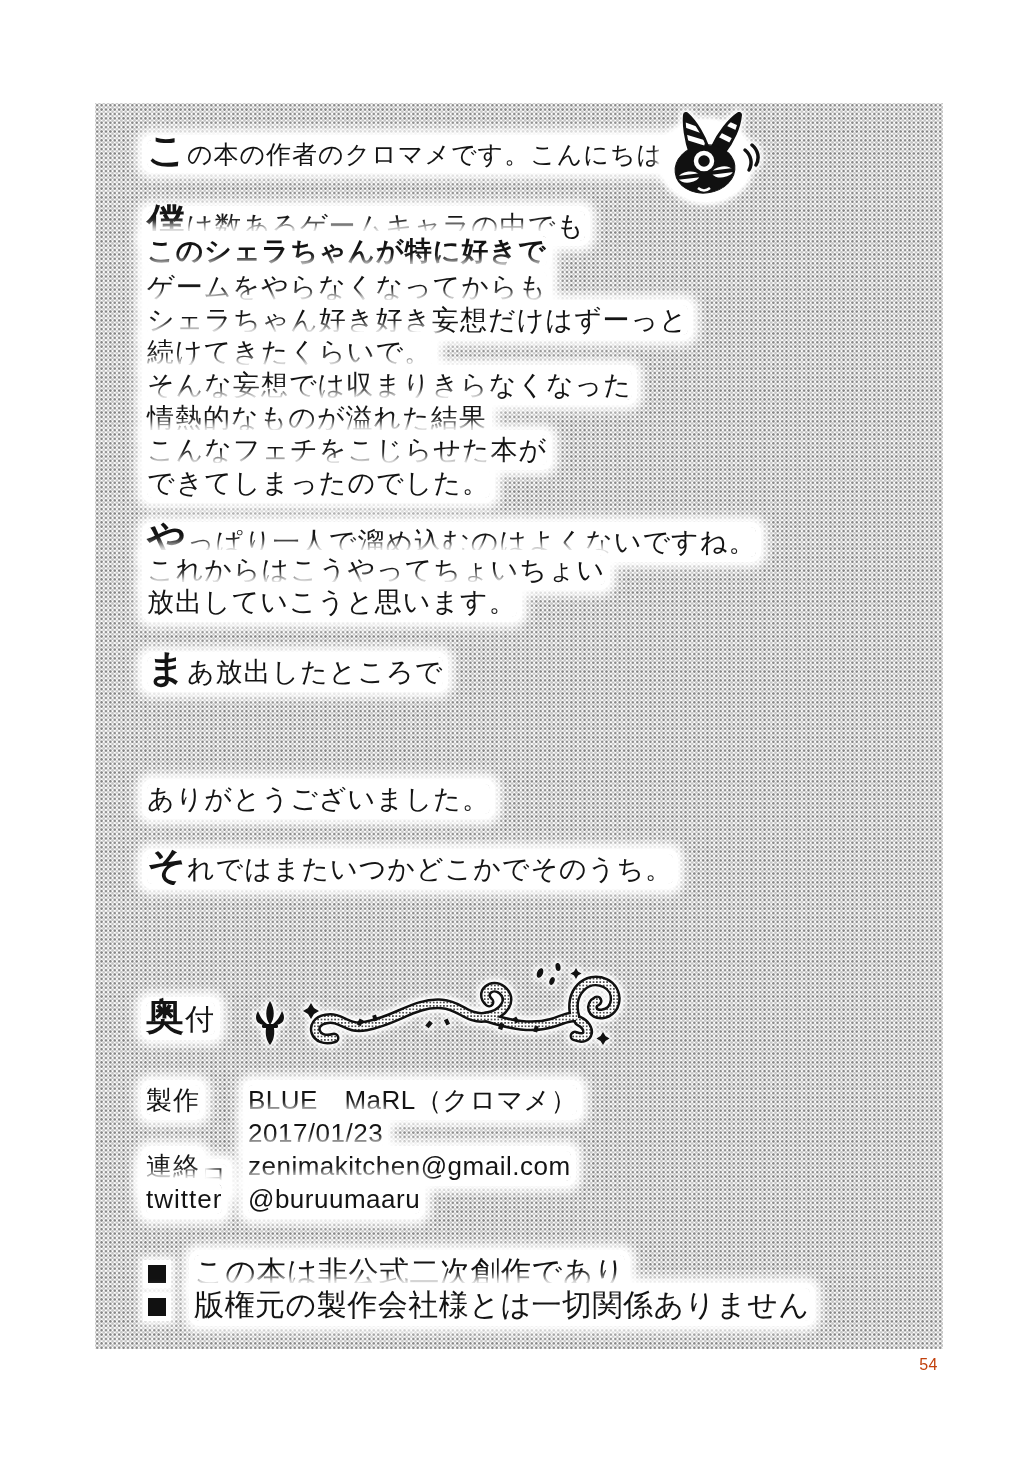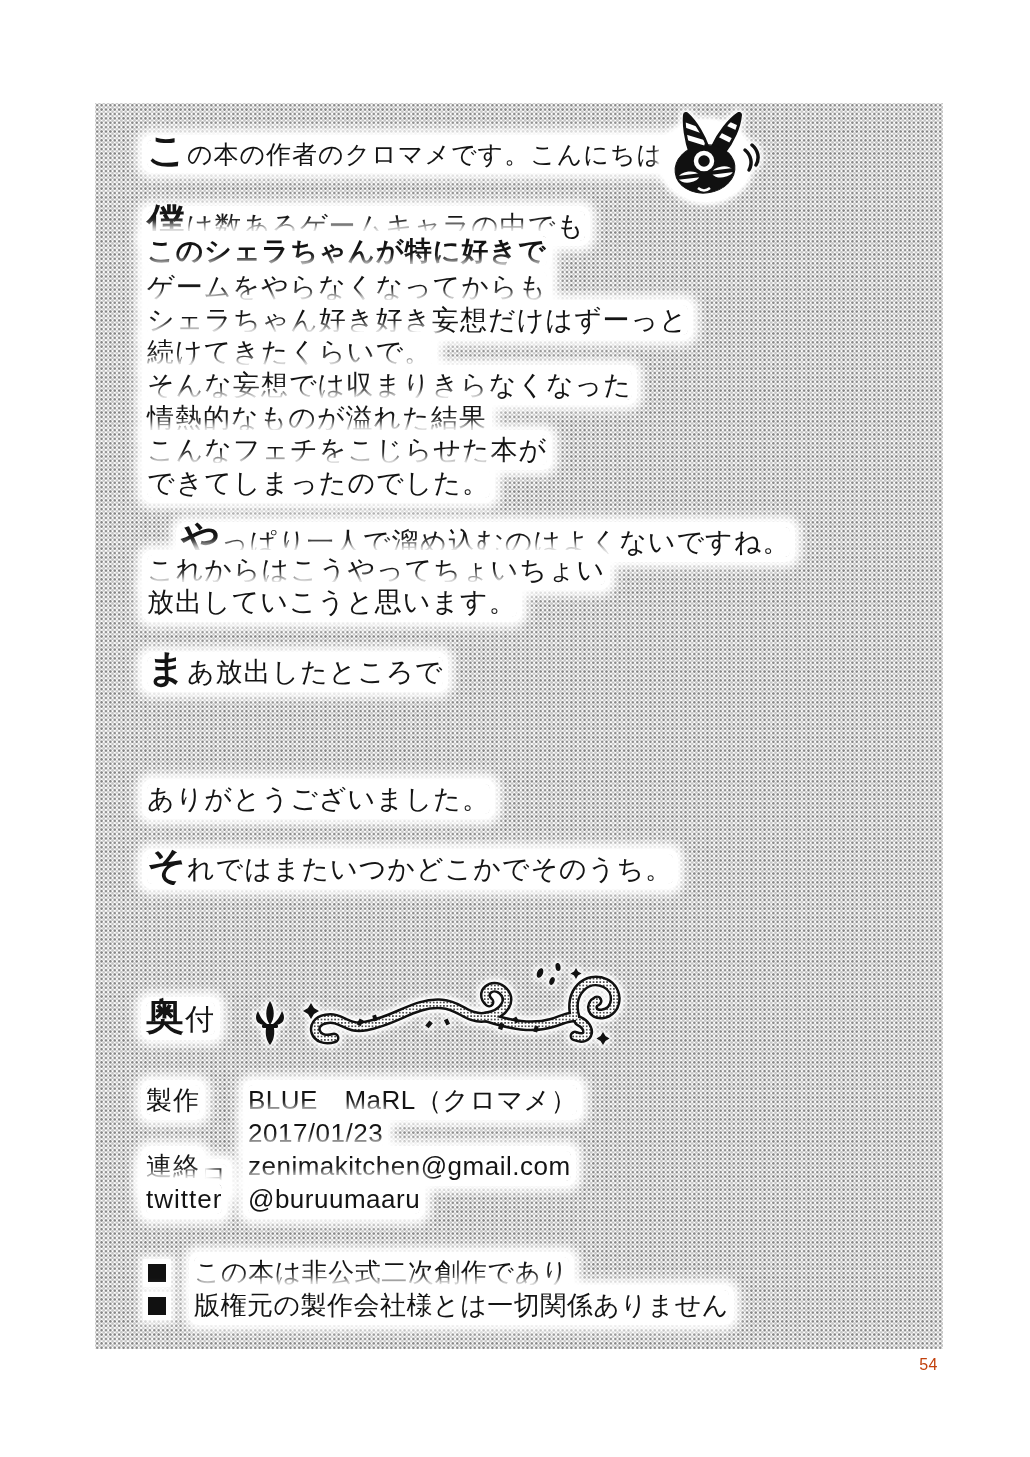--- a/index.html
+++ b/index.html
@@ -27,21 +27,21 @@
     box-decoration-break:clone;
   }
   .lead{font-size:38px;line-height:28px;font-weight:bold;letter-spacing:1px;}
   .intro-line{font-size:25px;}
   .intro-line .lead{font-size:38px;}
   .okz{font-size:30px;}
   .okz .lead{font-size:38px;}
   .okz .okz-rest{font-size:29px;}
   .col-lbl{left:146px;font-size:26px;}
   .col-val{left:248px;font-size:26px;letter-spacing:.5px;}
-  .disc{left:148px;font-size:26px;letter-spacing:.5px;}
+  .disc{left:148px;font-size:30px;letter-spacing:.5px;}
   .bullet-square{
     display:inline-block;width:18px;height:18px;background:#111;
     margin-right:28px;vertical-align:-1px;
     box-shadow:0 0 0 5px #fff, 0 0 8px 9px rgba(255,255,255,.96);
   }
   .page-num{position:absolute;left:880px;top:1356px;width:58px;text-align:right;
     font-size:16px;letter-spacing:.5px;color:#c2410c;}
   .art{position:absolute;}
   .svg-halo{filter:drop-shadow(0 0 2.5px #fff) drop-shadow(0 0 2.5px #fff) drop-shadow(0 0 3.5px #fff);}
 </style>
@@ -60,21 +60,21 @@
 
   <div class="line body-line" style="top: 208px; left: 147px;"><span class="halo"><span class="lead">僕</span><span>は数あるゲームキャラの中でも</span></span></div>
       <div class="line body-line" style="top: 237px; left: 147px; font-weight: bold;"><span class="halo"><span>このシェラちゃんが特に好きで</span></span></div>
       <div class="line body-line" style="top: 273px; left: 147px;"><span class="halo"><span>ゲームをやらなくなってからも</span></span></div>
       <div class="line body-line" style="top: 306px; left: 147px;"><span class="halo"><span>シェラちゃん好き好き妄想だけはずーっと</span></span></div>
       <div class="line body-line" style="top: 338px; left: 147px;"><span class="halo"><span>続けてきたくらいで。</span></span></div>
       <div class="line body-line" style="top: 371px; left: 147px;"><span class="halo"><span>そんな妄想では収まりきらなくなった</span></span></div>
       <div class="line body-line" style="top: 404px; left: 147px;"><span class="halo"><span>情熱的なものが溢れた結果</span></span></div>
       <div class="line body-line" style="top: 436px; left: 147px;"><span class="halo"><span>こんなフェチをこじらせた本が</span></span></div>
       <div class="line body-line" style="top: 469px; left: 147px;"><span class="halo"><span>できてしまったのでした。</span></span></div>
-      <div class="line body-line" style="top: 524px; left: 147px; margin-left: 34px;"><span class="halo"><span class="lead">や</span><span>っぱり一人で溜め込むのはよくないですね。</span></span></div>
+      <div class="line body-line" style="top: 524px; left: 147px;"><span class="halo"><span class="lead">や</span><span>っぱり一人で溜め込むのはよくないですね。</span></span></div>
       <div class="line body-line" style="top: 556px; left: 147px;"><span class="halo"><span>これからはこうやってちょいちょい</span></span></div>
       <div class="line body-line" style="top: 588px; left: 147px;"><span class="halo"><span>放出していこうと思います。</span></span></div>
       <div class="line body-line" style="top: 654px; left: 147px;"><span class="halo"><span class="lead">ま</span><span>あ放出したところで</span></span></div>
       <div class="line body-line" style="top: 785px; left: 147px;"><span class="halo"><span>ありがとうございました。</span></span></div>
       <div class="line body-line" style="top: 851px; left: 147px;"><span class="halo"><span class="lead">そ</span><span>れではまたいつかどこかでそのうち。</span></span></div>
     </div>
 
   <svg class="art svg-halo" style="left:658px;top:108px;" width="102" height="94" viewBox="0 0 102 94">
     <ellipse cx="48" cy="53" rx="46" ry="41" fill="#fff"></ellipse>
     <clipPath id="earL">

